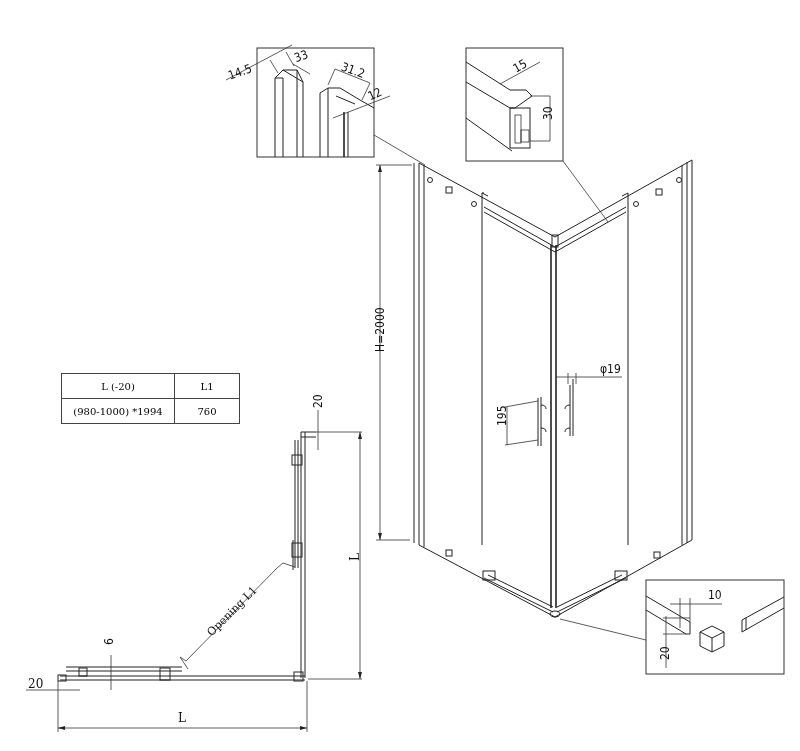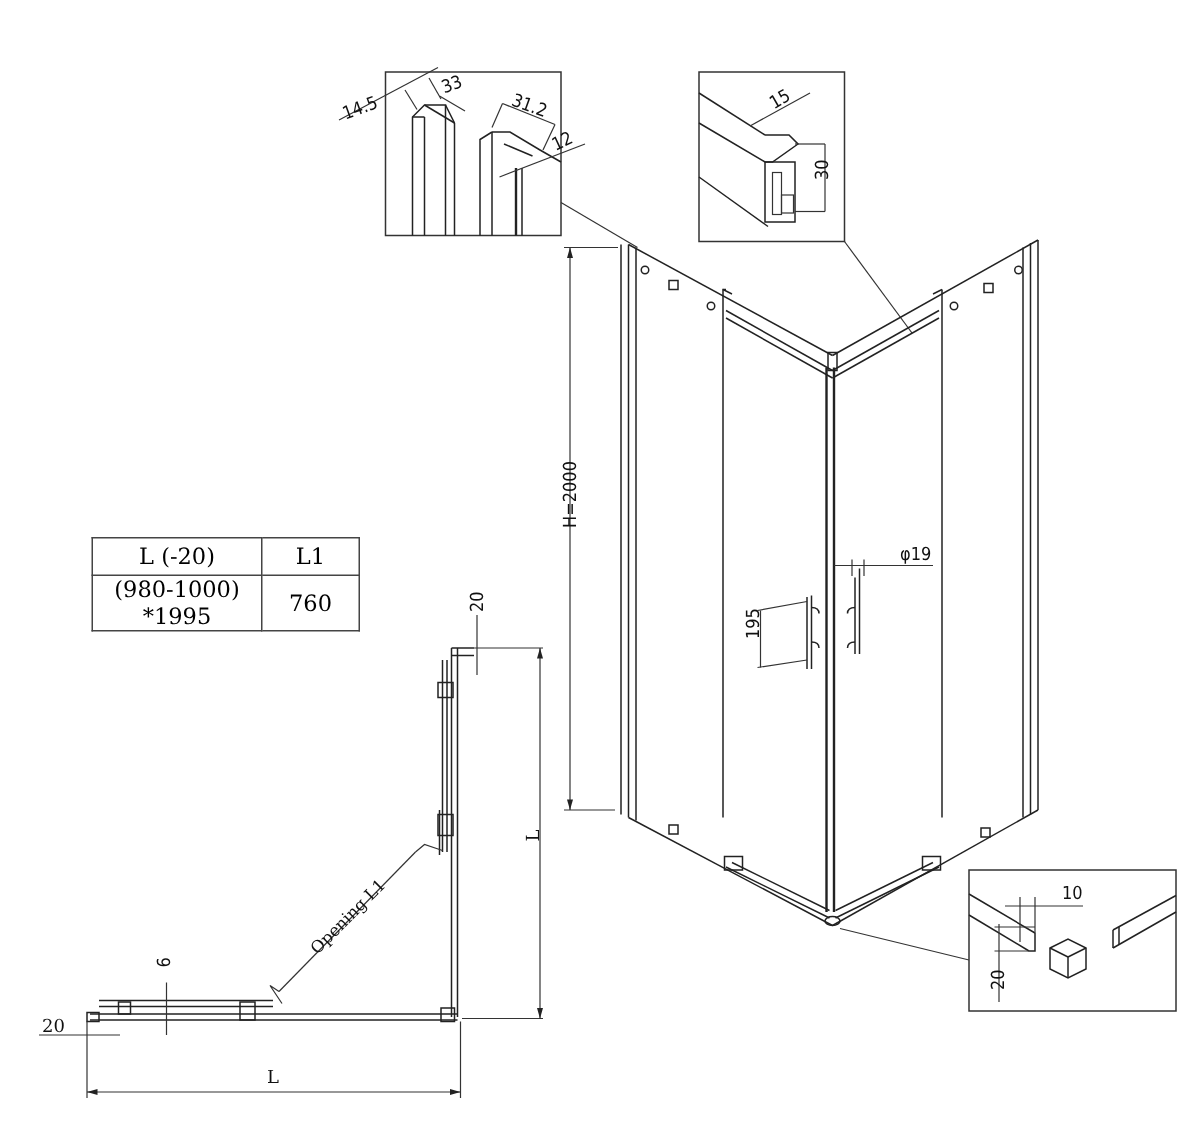--- a/index.html
+++ b/index.html
@@ -5,21 +5,21 @@
   html, body { margin: 0; padding: 0; background: #ffffff; }
   body { width: 800px; height: 751px; position: relative; overflow: hidden; font-family: "DejaVu Sans", sans-serif; }
   #canvas { position: absolute; left: 0; top: 0; width: 800px; height: 751px; }
   svg text { fill: #111; }
   .ln { stroke: #222; stroke-width: 1; fill: none; }
   .ln2 { stroke: #222; stroke-width: 1.6; fill: none; }
   .thin { stroke: #333; stroke-width: 0.8; fill: none; }
   .box { stroke: #333; stroke-width: 1; fill: #fff; }
   .dim { font-family: "DejaVu Sans Condensed", "DejaVu Sans", sans-serif; font-size: 12px; }
   .serif { font-family: "DejaVu Serif", serif; }
-  .tbl { position: absolute; left: 61px; top: 358px; border-collapse: collapse; font-family: "DejaVu Serif", serif; font-size: 15px; padding-left: 11px; }
+  .tbl { position: absolute; left: 61px; top: 373px; border-collapse: collapse; font-family: "DejaVu Serif", serif; font-size: 10px; padding-left: 11px; }
   .tbl td, .tbl th { border: 1px solid #444; height: 24px; text-align: center; font-weight: normal; padding: 0; }
   .tbl .c1 { width: 112px; }
   .tbl .c2 { width: 64px; }
 </style>
 </head>
 <body>
 
 <div id="canvas">
 <svg width="800" height="751" viewBox="0 0 800 751" xmlns="http://www.w3.org/2000/svg">
 
@@ -224,18 +224,18 @@
   </g>
 </svg>
 
 <table class="tbl">
   <tbody>
         <tr>
     <th class="c1">L (-20)</th>
     <th class="c2">L1</th>
   </tr>
   <tr>
-    <td>(980-1000) *1995</td>
+    <td>(980-1000) *1994</td>
     <td>760</td>
   </tr>
 </tbody>
     </table>
 </div>
 
 </body></html>

